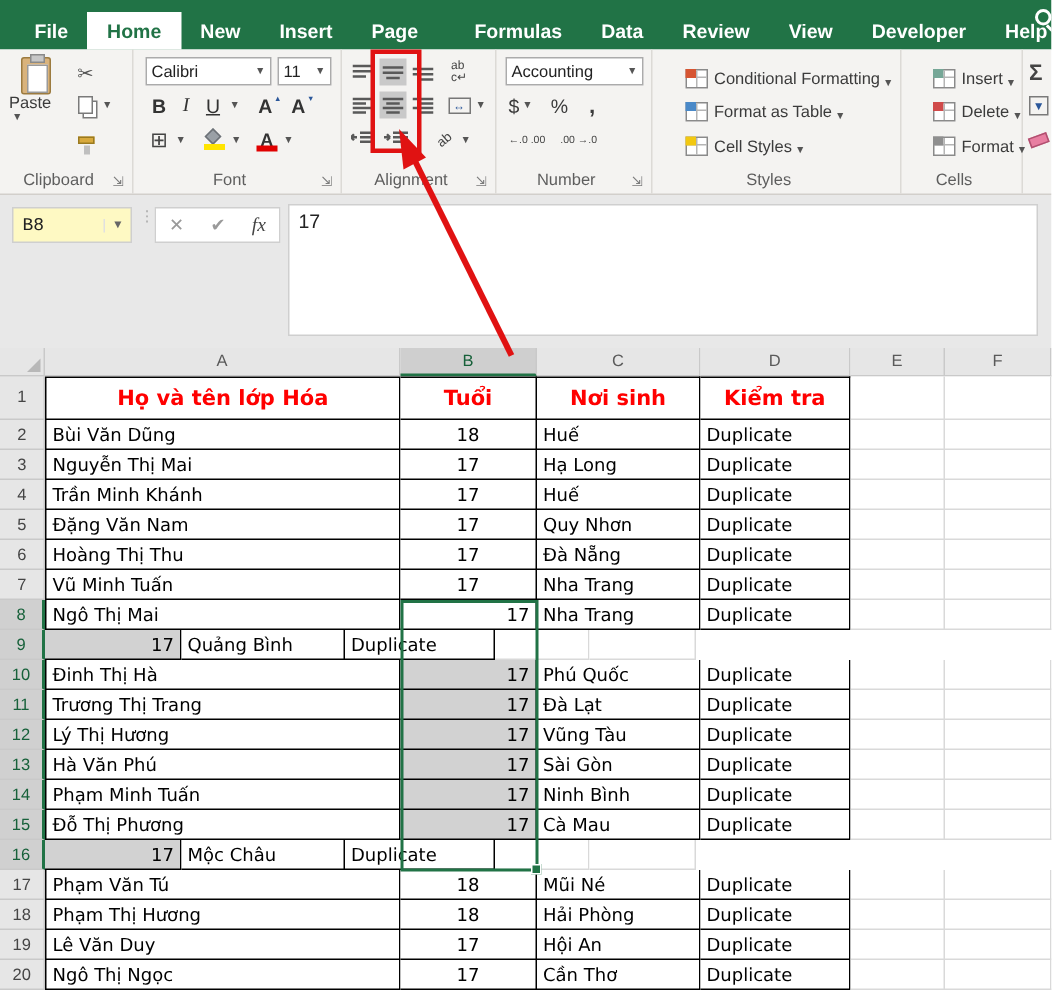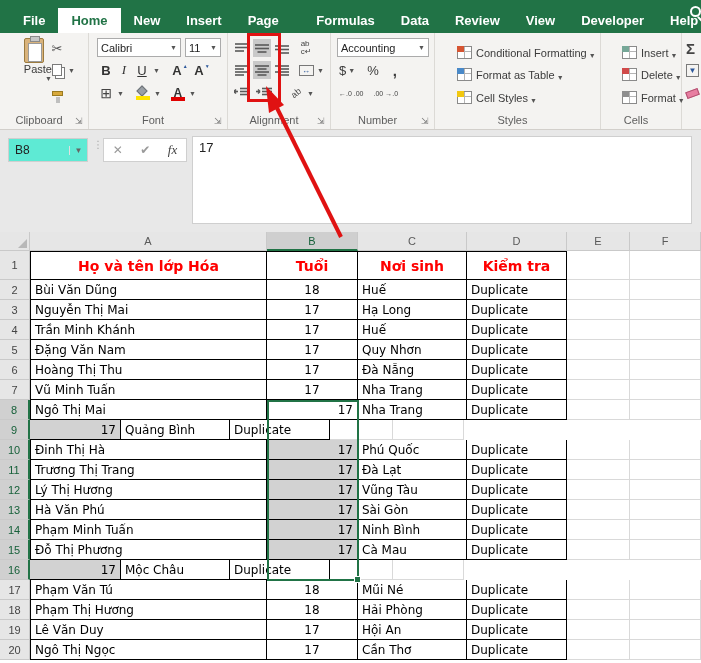--- a/index.html
+++ b/index.html
@@ -59,21 +59,21 @@
   .mini-table::after { content:""; position:absolute; left:6px; top:0; width:1px; height:100%; background:#b5b5b5; }
   .mini-table .accent { position:absolute; left:-1px; top:-1px; width:7px; height:6px; }
   .rowbtn { display:flex; align-items:flex-end; font-size:11px; color:#3b3b3b;margin-left:16px; }
   
   .sigma { font-size:15px; font-weight:bold; color:#444; }
   .fillbox { width:13px; height:13px; border:1px solid #7a7a7a; color:#2b579a; font-size:8px; display:flex; align-items:center; justify-content:center; }
   .eraser { width:13px; height:7px; background:#e87ea1; border:1px solid #b05070; transform:rotate(-20deg); }
 
   
   .fstrip { position:absolute; left:0; top:130px; width:701px; height:102px; background:#E8E8E8; }
-  .namebox { position:absolute; left:8px; top:8px; width:80px; height:24px; background:#5eead4; border:1px solid #CFCFCF; display:flex; align-items:center; font-size:12px; color:#222; }
+  .namebox { position:absolute; left:8px; top:8px; width:80px; height:24px; background:#fef9c3; border:1px solid #CFCFCF; display:flex; align-items:center; font-size:12px; color:#222;font-family:Liberation Mono, monospace; }
   .namebox .nb-val { flex:1; padding-left:6px; }
   .namebox .nb-dd { width:18px; text-align:center; color:#666; font-size:8px; border-left:1px solid #E0E0E0; }
   .fdots { position:absolute; left:93px; top:12px; color:#aaa; font-size:10px; letter-spacing:0; line-height:5px; }
   .fbuttons { position:absolute; left:103px; top:8px; width:84px; height:24px; background:#fff; border:1px solid #CFCFCF; display:flex; align-items:center; justify-content:space-around; }
   .fbx { color:#9a9a9a; font-size:12px; }
   .ffx { font-style:italic; font-family:"Liberation Serif",serif; font-size:13px; color:#444; }
   .fbar { position:absolute; left:192px; top:6px; width:500px; height:88px; background:#fff; border:1px solid #CFCFCF; font-size:13px; color:#222; padding:3px 6px; }
 
   
   .grid { position:absolute; left:0; top:232px; width:701px; height:431px; background:#fff; }
@@ -123,21 +123,21 @@
     </div>
   <div class="search-glass">
     <div class="lens"></div>
     <div class="handle"></div>
   </div>
 </div>
 
 <div class="ribbon">
 
   <div class="rgroup" style="left:0;width:89px;">
-    <div style="position:absolute;left:16px;top:5px;width:36px;text-align:right;">
+    <div style="position:absolute;left:6px;top:5px;width:36px;text-align:left;">
       <div class="clipboard" style="margin:0 auto;"></div>
       <div class="mini">Paste</div>
       <div class="dd">▼</div>
     </div>
     <div class="rrow" style="left:48px;top:5px;">
         <span class="icnbtn" style="color:#555;font-size:13px;">✂</span>
       </div>
     <div class="rrow" style="left:48px;top:27px;">
         <span class="icnbtn">
           <span class="copy-icon"></span>

